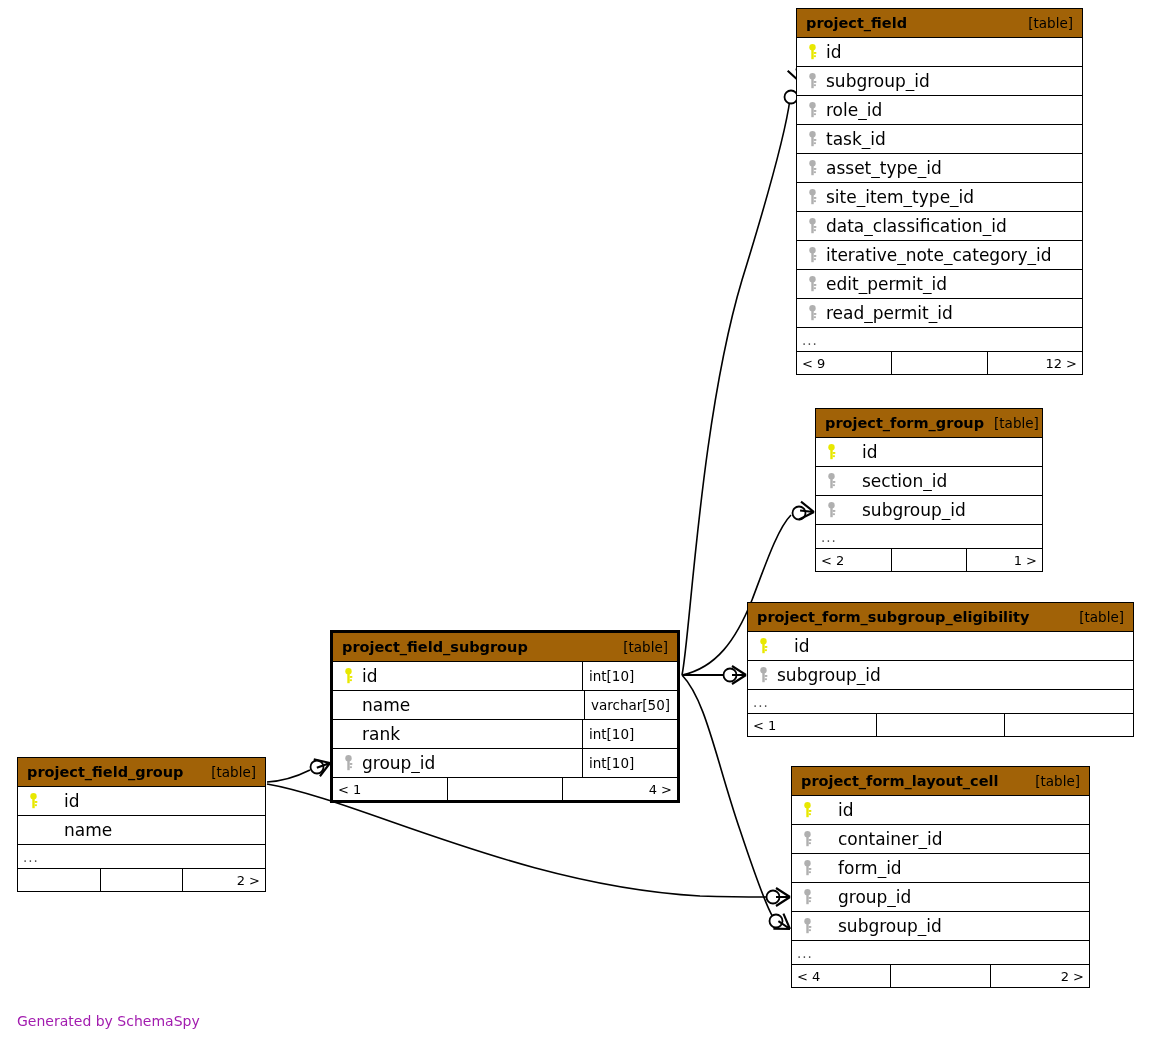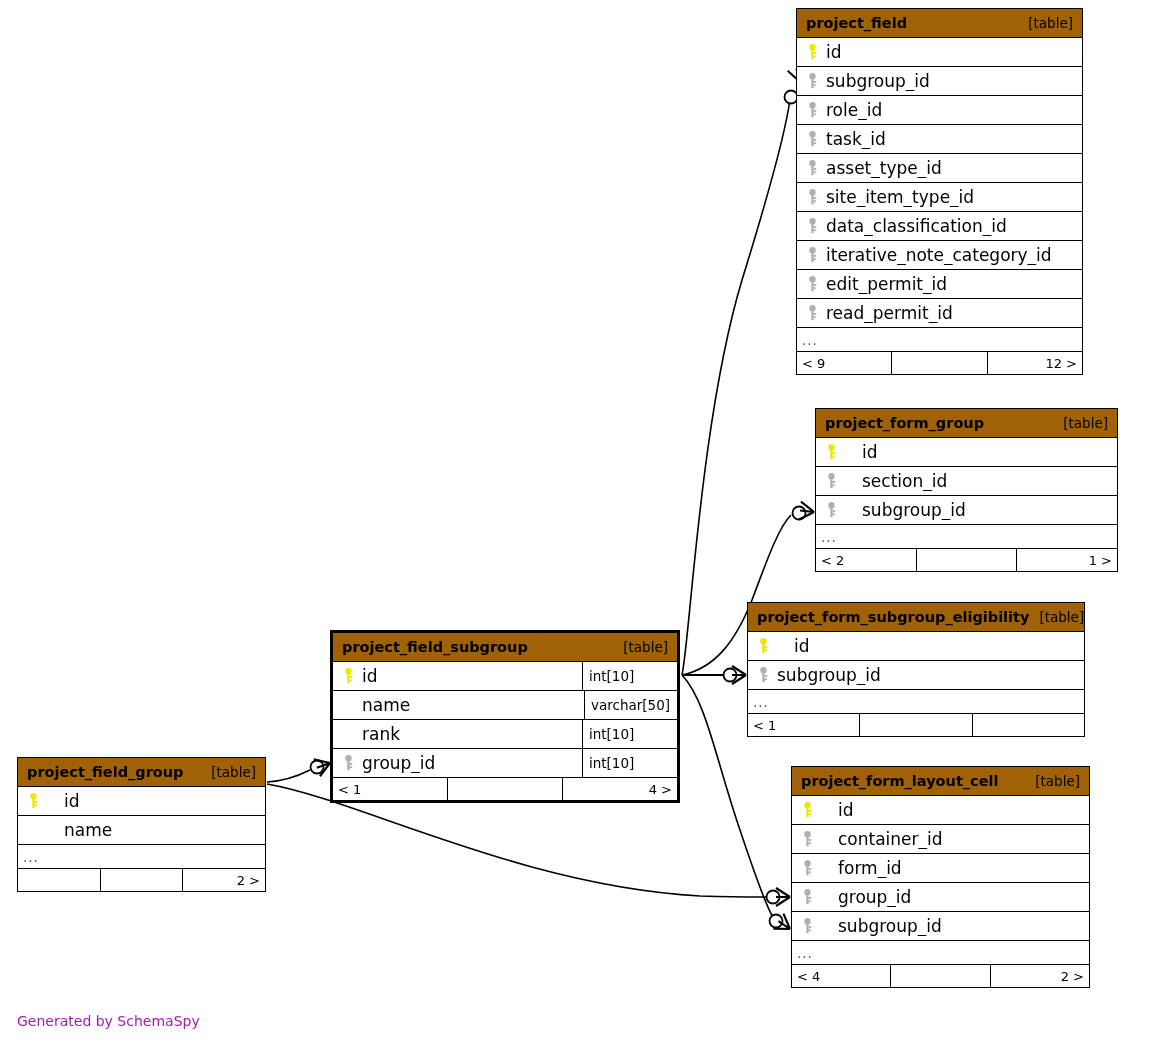--- a/index.html
+++ b/index.html
@@ -333,21 +333,21 @@
             <span class="col-label">read_permit_id</span>
           </div>
         </div>
         <div class="tbl-ellipsis">...</div>
         <div class="tbl-footer">
           <span class="foot-cell c-left">&lt; 9</span>
           <span class="foot-cell c-mid"></span>
           <span class="foot-cell c-right">12 &gt;</span>
         </div>
       </div>
-      <div class="table-box" style="left: 815px; top: 408px; width: 303px;">
+      <div class="table-box" style="left: 815px; top: 408px; width: 228px;">
         <div class="tbl-header">
           <span class="tbl-name">project_form_group</span>
           <span class="tbl-tag">[table]</span>
         </div>
         <div class="tbl-row">
           <div class="row-main">
             <span class="key-slot">
               <svg class="keyicon" width="9" height="16" viewBox="0 0 9 16">
                 <circle cx="4.5" cy="3.2" r="3.2" fill="#e8e800"></circle>
                 <rect x="3.3" y="4.2" width="2.4" height="11" fill="#e8e800"></rect>
@@ -384,21 +384,21 @@
             <span class="col-label indent">subgroup_id</span>
           </div>
         </div>
         <div class="tbl-ellipsis">...</div>
         <div class="tbl-footer">
           <span class="foot-cell c-left">&lt; 2</span>
           <span class="foot-cell c-mid"></span>
           <span class="foot-cell c-right">1 &gt;</span>
         </div>
       </div>
-      <div class="table-box" style="left: 747px; top: 602px; width: 338px; text-align: center;">
+      <div class="table-box" style="left: 747px; top: 602px; width: 387px; text-align: center;">
         <div class="tbl-header">
           <span class="tbl-name">project_form_subgroup_eligibility</span>
           <span class="tbl-tag">[table]</span>
         </div>
         <div class="tbl-row">
           <div class="row-main">
             <span class="key-slot">
               <svg class="keyicon" width="9" height="16" viewBox="0 0 9 16">
                 <circle cx="4.5" cy="3.2" r="3.2" fill="#e8e800"></circle>
                 <rect x="3.3" y="4.2" width="2.4" height="11" fill="#e8e800"></rect>

